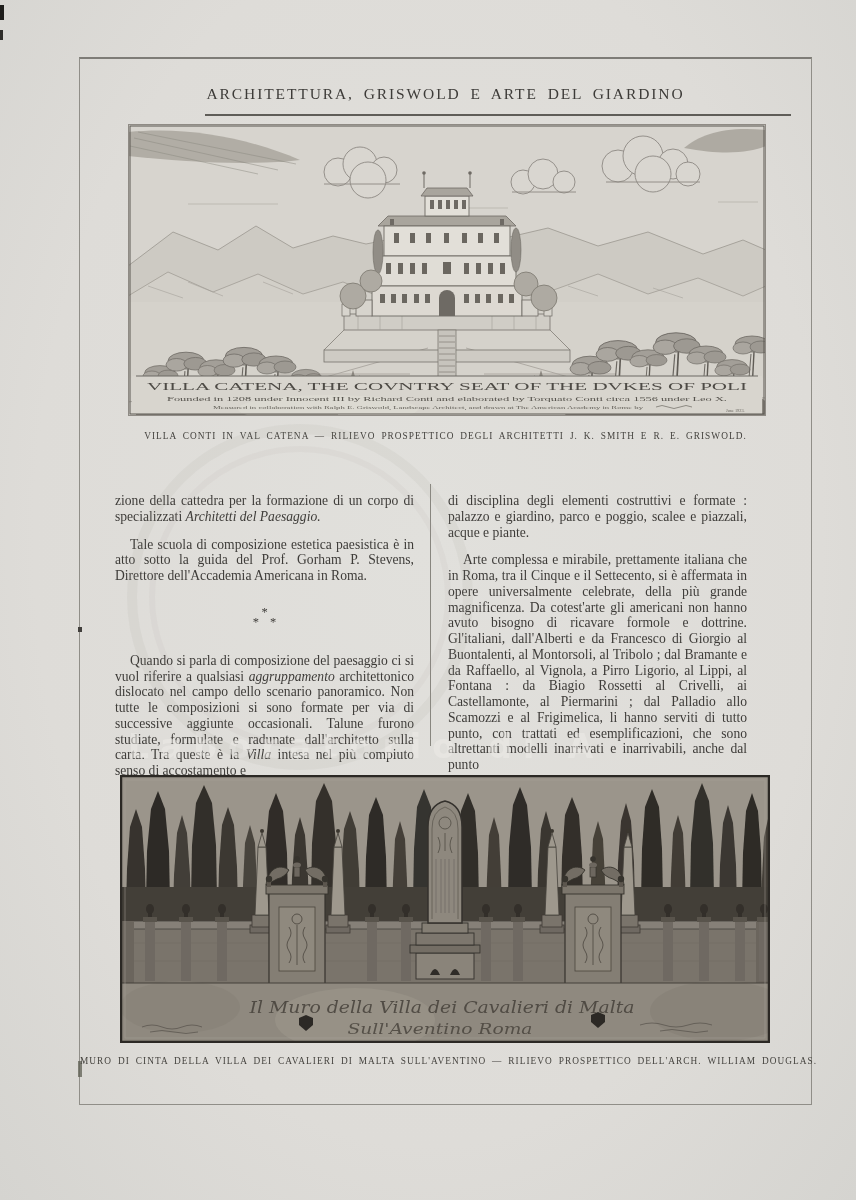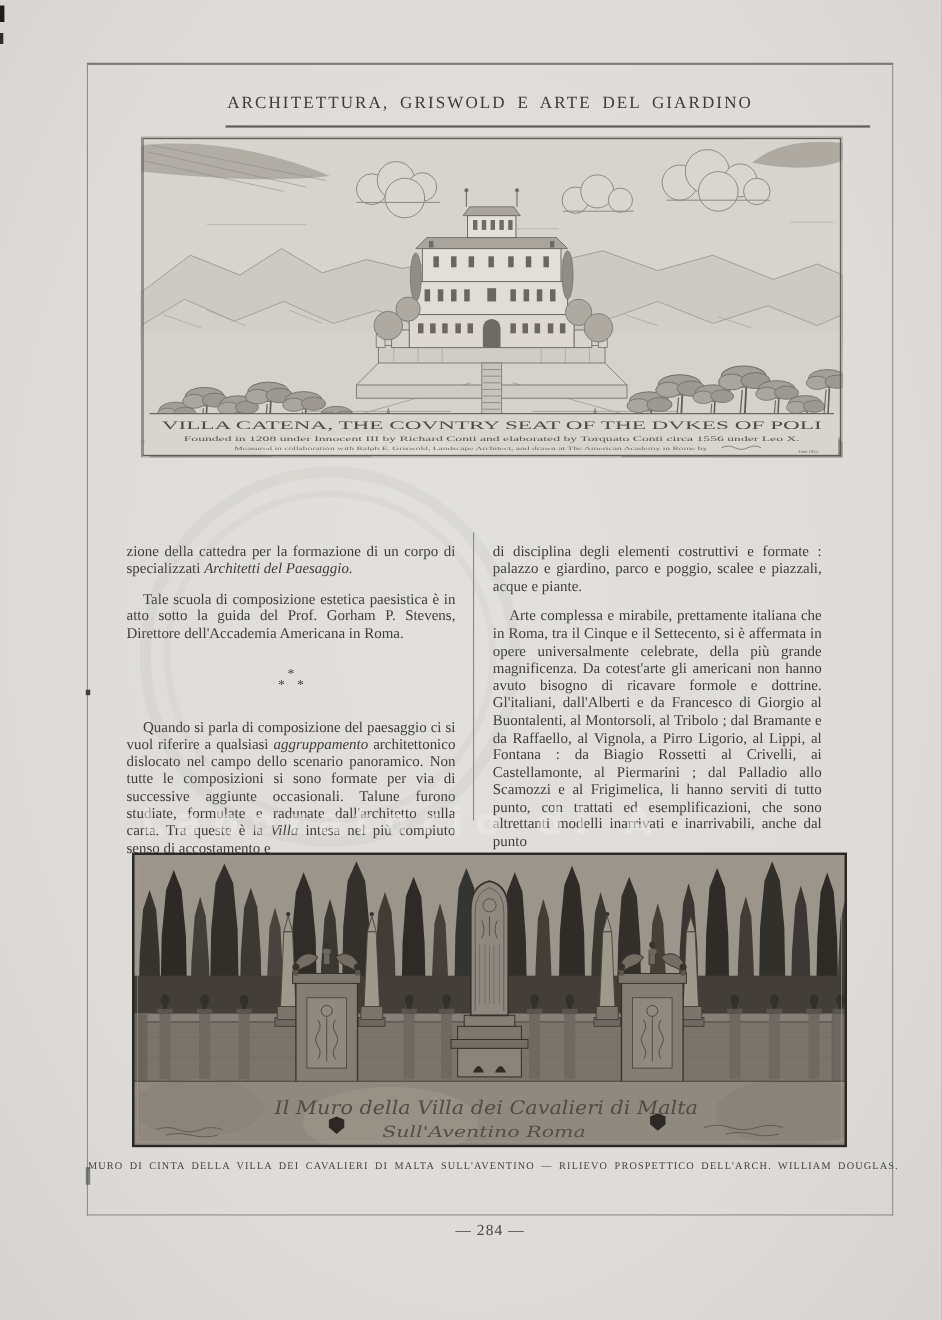--- a/index.html
+++ b/index.html
@@ -234,20 +234,21 @@
         <text x="300" y="285" text-anchor="middle" textLength="430" lengthAdjust="spacingAndGlyphs" font-family="Liberation Serif, serif" font-size="4.6" fill="#66635c">Measured in collaboration with Ralph E. Griswold, Landscape Architect, and drawn at The American Academy in Rome by</text>
         <path d="M528 283 q 6 -3 12 0 t 12 0 t 12 0" stroke="#6b6861" stroke-width="0.7" fill="none"></path>
         <text x="598" y="288" font-family="Liberation Serif, serif" font-size="4.3" fill="#6b6861">June 1923.</text>
       </g>
 
       <rect x="0.5" y="0.5" width="637" height="291" fill="none" stroke="#8f8b85" stroke-width="1"></rect>
       <rect x="2" y="2" width="634" height="288" fill="none" stroke="#5a5751" stroke-width="1"></rect>
     </svg>
   </figure>
 
+  <div class="plate-caption caption-top">VILLA CONTI IN VAL CATENA — RILIEVO PROSPETTICO DEGLI ARCHITETTI J. K. SMITH E R. E. GRISWOLD.</div>
 
   <div class="text-col col-left">
     <p><span>zione della cattedra per la formazione di un corpo di specializzati </span><em>Architetti del Paesaggio.</em></p>
     <p class="indent">Tale scuola di composizione estetica paesistica è in atto sotto la guida del Prof. Gorham P. Stevens, Direttore dell'Accademia Americana in Roma.</p>
     <div class="asterism">
       <span>*</span><br>
       <span>* *</span>
     </div>
     <p class="indent"><span>Quando si parla di composizione del paesaggio ci si vuol riferire a qualsiasi </span><em>aggruppamento</em><span> architettonico dislocato nel campo dello scenario panoramico. Non tutte le composizioni si sono formate per via di successive aggiunte occasionali. Talune furono studiate, formulate e radunate dall'architetto sulla carta. Tra queste è la </span><em>Villa</em><span> intesa nel più compiuto senso di accostamento e</span></p>
   </div>
@@ -386,21 +387,20 @@
         <path d="M520 250 q 12 -4 24 0 t 24 0 t 24 0 M540 256 q 12 -3 24 0 t 24 0" stroke="#514c45" stroke-width="0.8" fill="none" opacity="0.8"></path>
       </g>
 
       <rect x="5" y="5" width="640" height="258" fill="none" stroke="#a8a299" stroke-width="0.8" opacity="0.6"></rect>
       <rect x="1" y="1" width="648" height="266" fill="none" stroke="#2b2824" stroke-width="2.5"></rect>
     </svg>
   </figure>
 
   <div class="plate-caption caption-bottom">MURO DI CINTA DELLA VILLA DEI CAVALIERI DI MALTA SULL'AVENTINO — RILIEVO PROSPETTICO DELL'ARCH. WILLIAM DOUGLAS.</div>
 
-  <div class="page-number">— 284 —</div>
 
   <div class="watermark">Laboratorio di A</div>
   <svg class="stamp-overlay">
     <circle cx="300" cy="597" r="168" fill="none" stroke="#a09e98" stroke-width="10" opacity="0.10"></circle>
     <circle cx="300" cy="597" r="148" fill="none" stroke="#a09e98" stroke-width="6" opacity="0.08"></circle>
   </svg>
 
 </div>
 
 </body></html>

